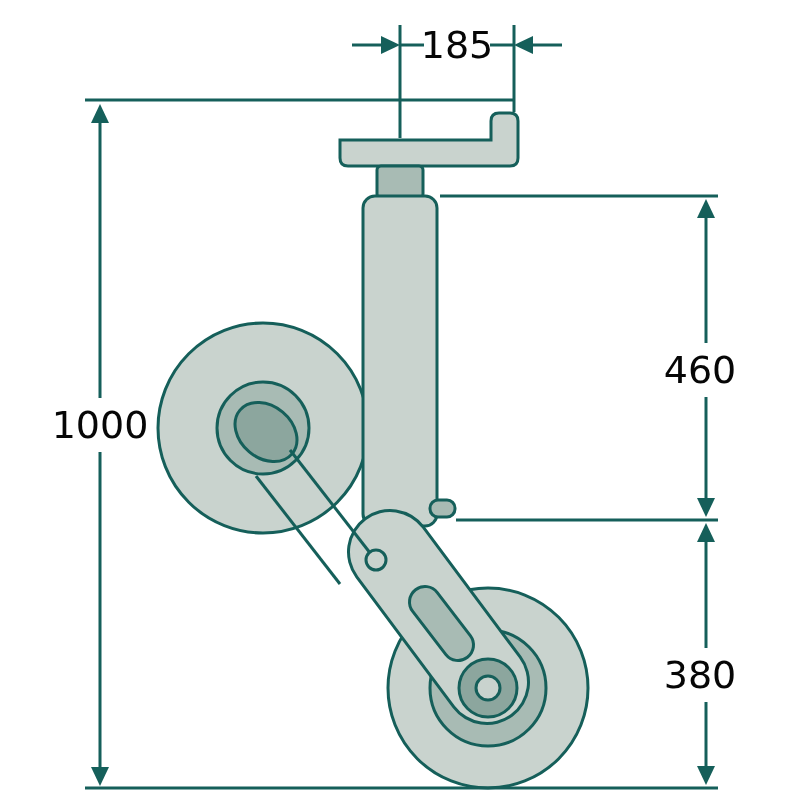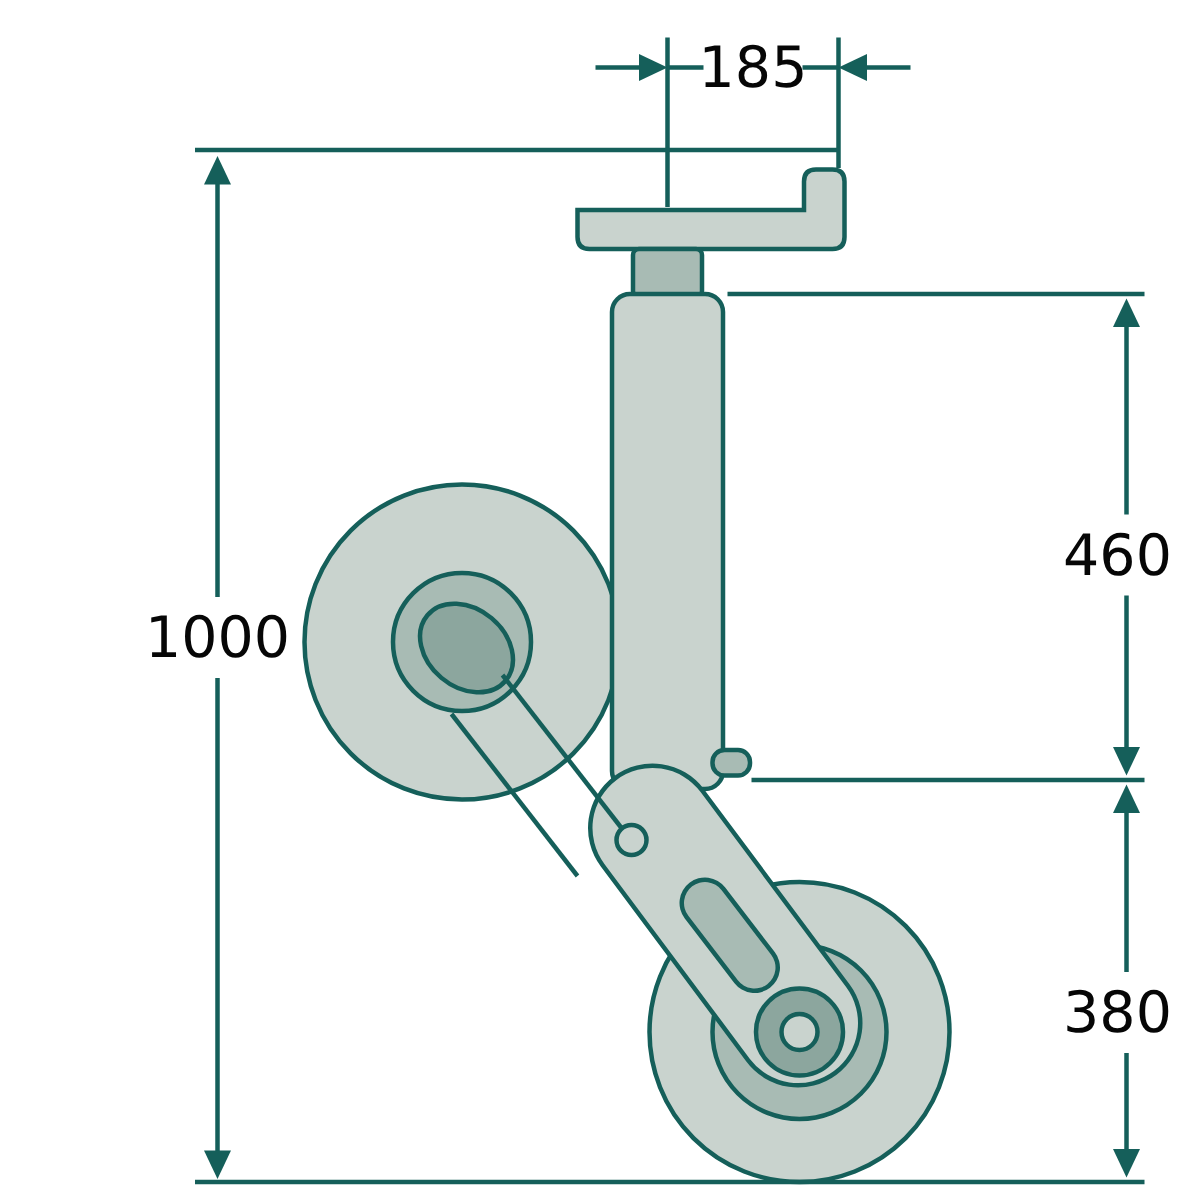--- a/index.html
+++ b/index.html
@@ -9,21 +9,20 @@
     width: 800px;
     height: 800px;
     overflow: hidden;
     font-family: "DejaVu Sans", "Liberation Sans", sans-serif;
   }
   .stage {
     position: relative;
     width: 692px;
     height: 800px;
     background: #ffffff;
-    padding-left: 45px;
   }
   svg { display: block; }
 
   
   .ln       { stroke: #155f5a; stroke-width: 3; fill: none; }
   .arrow    { fill: #155f5a; stroke: none; }
   .f-light  { fill: #c9d3ce; stroke: #155f5a; stroke-width: 3; }
   .f-mid    { fill: #a8bbb4; stroke: #155f5a; stroke-width: 3; }
   .f-dark   { fill: #8ca69e; stroke: #155f5a; stroke-width: 3; }
   .cap-out  { stroke: #155f5a; stroke-width: 86; stroke-linecap: round; fill: none; }

